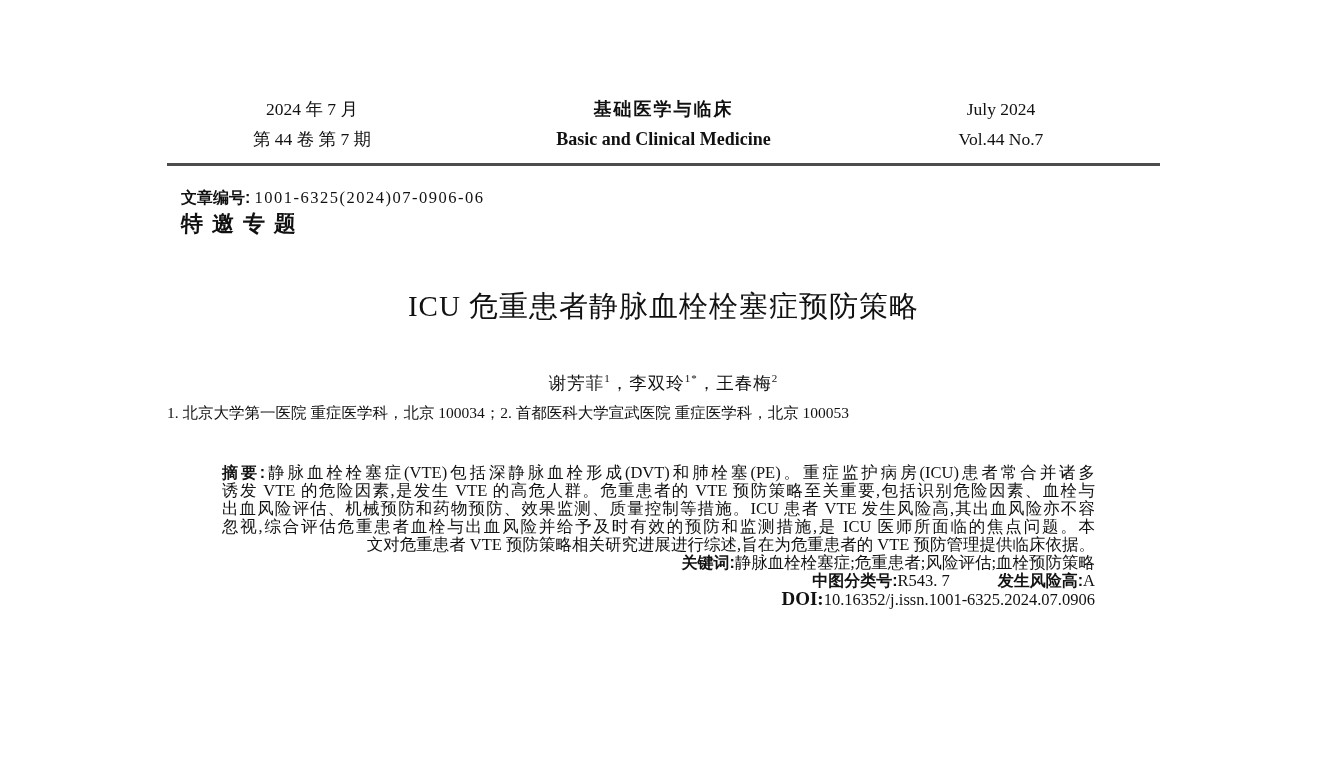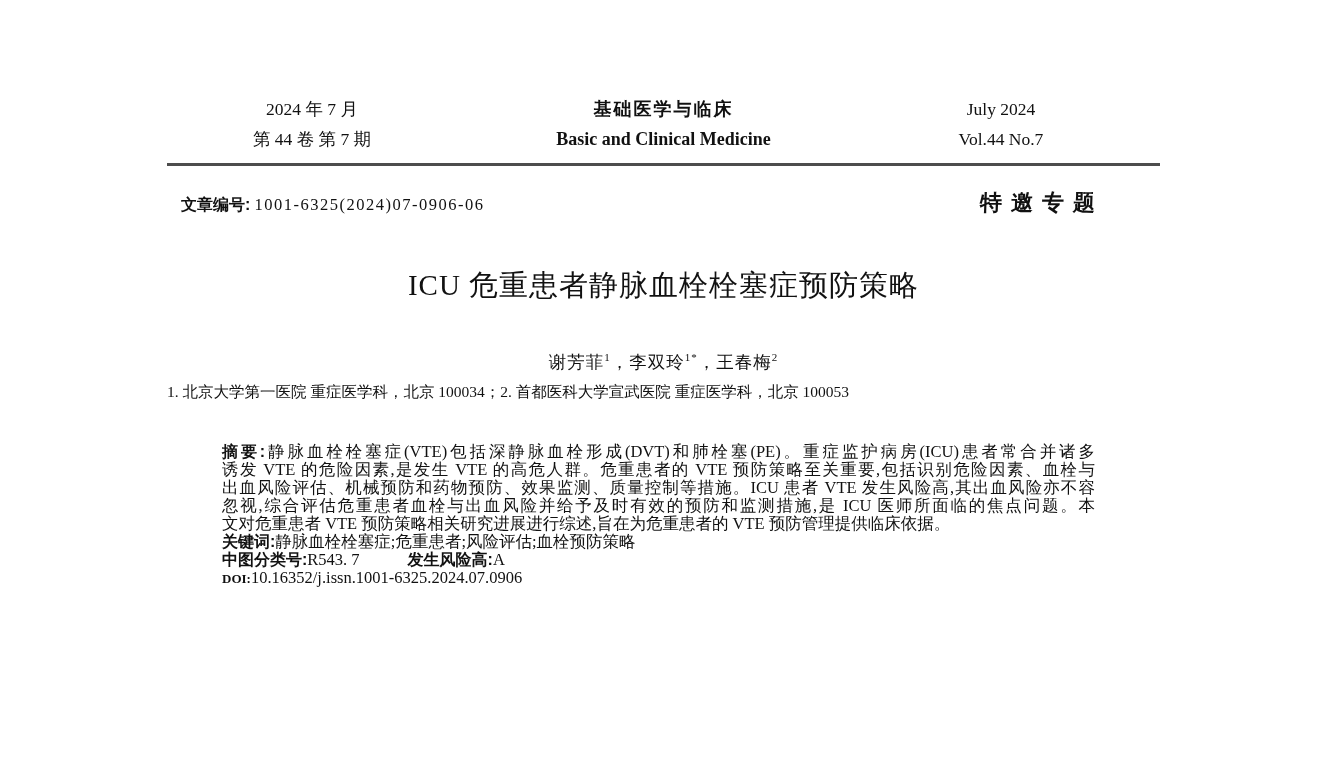--- a/index.html
+++ b/index.html
@@ -35,20 +35,21 @@
     border-top: 3px solid #4d4d4d;
   }
 
   
   .meta-row {
     margin-top: 22px;
     display: flex;
     justify-content: space-between;
     align-items: baseline;
     padding-left: 14px;
+    flex-direction: column;
   }
   .article-no { font-size: 16.5px; }
   .article-no .lab {
     font-family: "Liberation Sans", sans-serif;
     font-weight: bold;
     font-size: 16px;
   }
   .article-no .val { letter-spacing: 1.5px; }
   .column-badge {
     font-size: 22px;
@@ -79,33 +80,33 @@
   }
 
   
   .abstract {
     margin-top: 40px;
     margin-left: 55px;
     width: 873px;
     font-size: 16.5px;
     line-height: 18px;
   }
-  .abstract .line { width: 100%; }
+  .abstract .line { width: 100%; text-align: right; }
   .abstract .just {
     text-align: justify;
     text-align-last: justify;
     text-justify: inter-character;
   }
   .blab {
     font-family: "Liberation Sans", sans-serif;
     font-weight: bold;
     font-size: 16px;
   }
   .clc-row .gap { display: inline-block; width: 48px; }
-  .doi-row .blab { font-family: "Liberation Serif", serif; font-size: 13px; }
+  .doi-row .blab { font-family: "Liberation Serif", serif; font-size: 19px; }
 </style>
 </head>
 <body>
 
 <div class="page">
 
   <div class="masthead">
     <div class="col mh-left">
       <div class="ln">2024 年  7 月</div>
       <div class="ln">第 44 卷  第 7 期</div>

